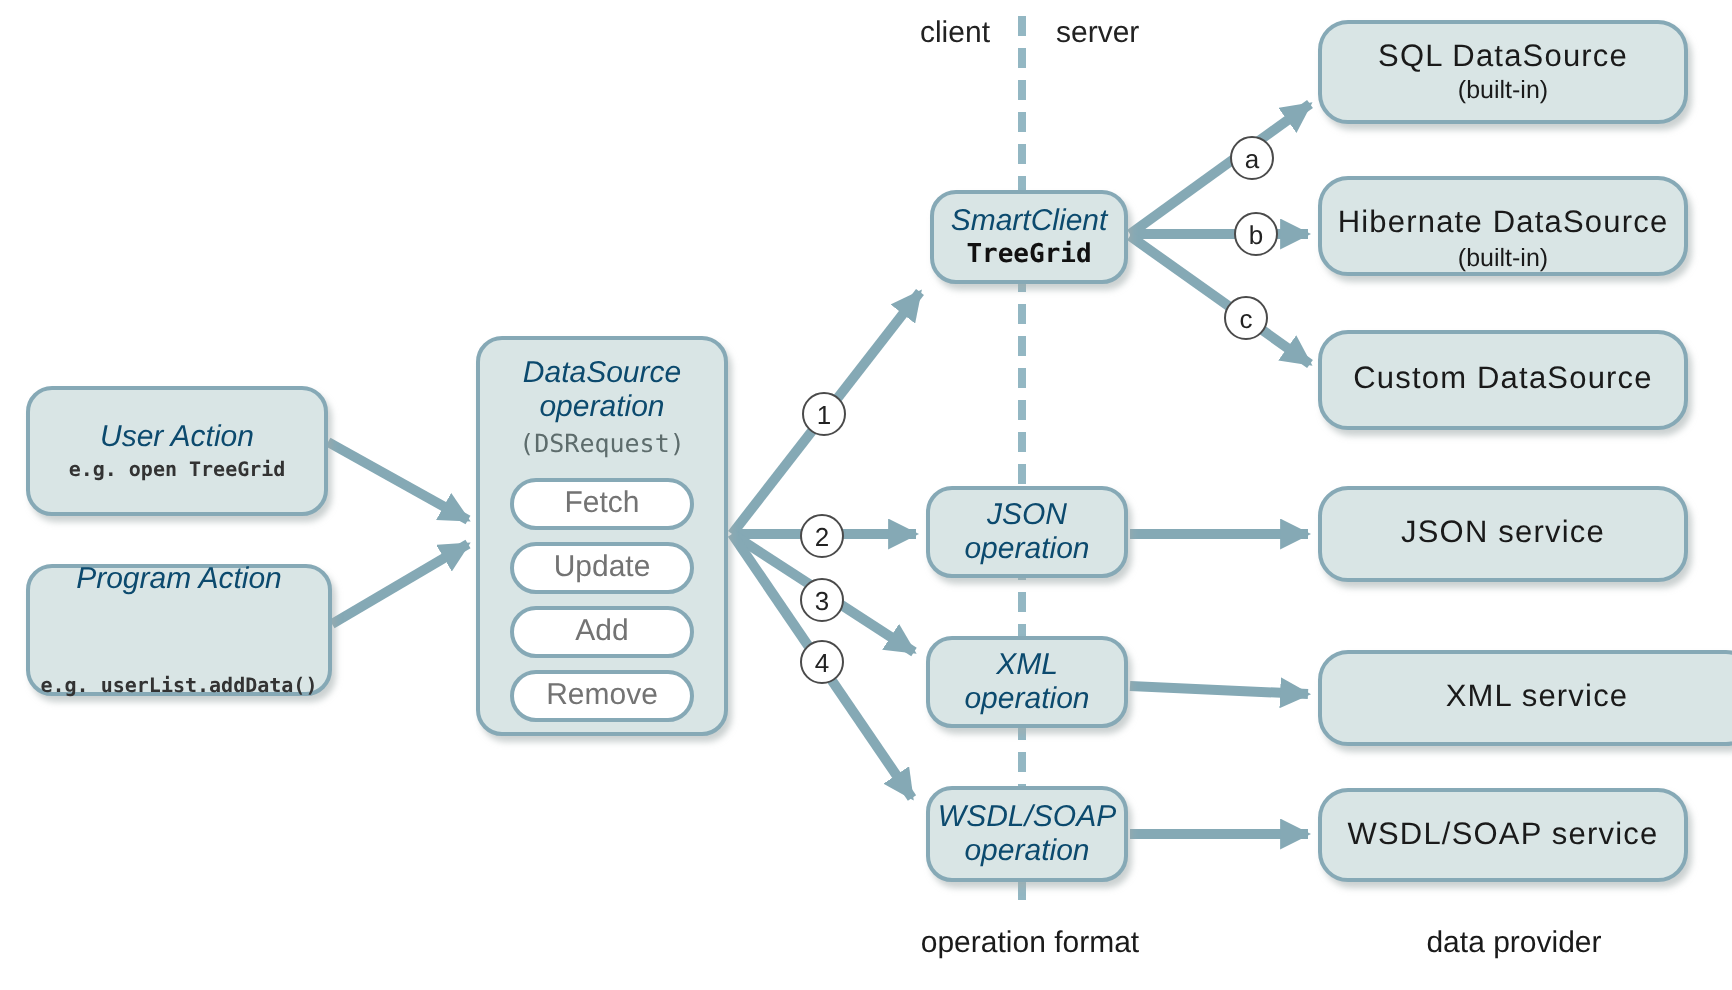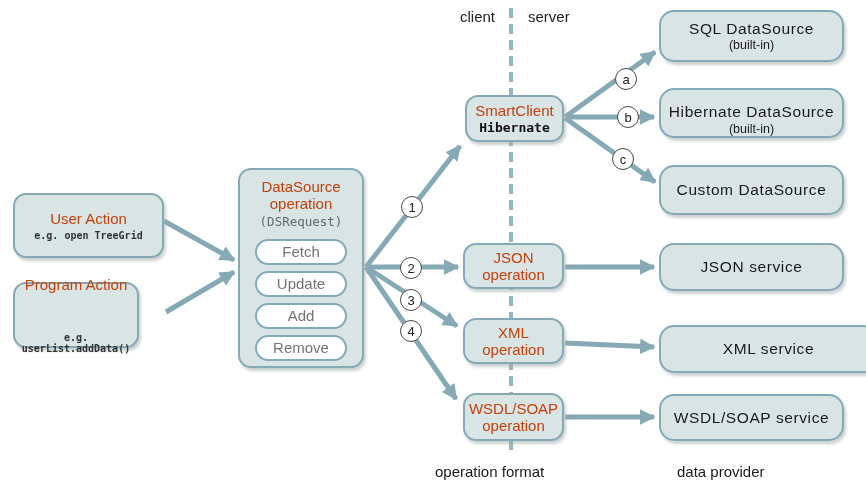--- a/index.html
+++ b/index.html
@@ -14,21 +14,21 @@
   .box{
     position:absolute;z-index:2;
     background:#d9e5e5;
     border:2px solid #86a9b6;
     border-radius:13px;
     box-shadow:2px 3px 3px rgba(160,172,172,0.55);
     display:flex;flex-direction:column;
     align-items:center;justify-content:center;
     text-align:center;box-sizing:border-box;
   }
-  .box .title{font-size:15px;color:#c2410c;line-height:1.15;}
+  .box .title{font-size:15px;color:#0c4a6e;line-height:1.15;font-style:italic;}
   .rtitle{font-size:15.5px;color:#1a1a1a;letter-spacing:0.6px;line-height:1.15;}
   .builtin{font-size:12.5px;color:#1a1a1a;margin-top:1px;}
   .mono-sub{
     font-family:"DejaVu Sans Mono","Liberation Mono",monospace;
     font-weight:bold;font-size:10px;color:#333;margin-top:3px;
   }
   .dsreq-gray{
     font-family:"DejaVu Sans Mono","Liberation Mono",monospace;
     font-size:12.5px;color:#5d6c6c;margin-top:1px;
   }
@@ -47,21 +47,21 @@
     width:22px;height:22px;border-radius:50%;
     background:#ffffff;border:1.5px solid #4a4a4a;
     display:flex;align-items:center;justify-content:center;
     font-size:13px;color:#222;box-sizing:border-box;
   }
   .zone-label{
     position:absolute;z-index:2;font-size:15px;color:#222;
   }
   .footer-label{
     position:absolute;z-index:2;font-size:15px;color:#1a1a1a;
-    width:160px;text-align:left;
+    width:160px;text-align:center;
   }
 </style>
 </head>
 <body>
 
 <div id="diagram">
 
   <svg id="wires" width="866" height="495" viewBox="0 0 866 495">
     <defs>
       <marker id="ah" viewBox="0 0 10 10" refX="9" refY="5" markerWidth="3.1" markerHeight="3.1" orient="auto">
@@ -89,37 +89,37 @@
   </svg>
 
   <div class="zone-label" style="left:430px;top:8px;width:65px;text-align:right;">client</div>
   <div class="zone-label" style="left:528px;top:8px;">server</div>
 
   <div class="box" style="left:13px;top:193px;width:151px;height:65px;">
     <div class="title">User Action</div>
     <div class="mono-sub">e.g. open TreeGrid</div>
   </div>
 
-  <div class="box" style="left:13px;top:282px;width:126px;height:66px;gap:36px;">
+  <div class="box" style="left:13px;top:282px;width:153px;height:66px;gap:36px;">
     <div class="title">Program Action</div>
     <div class="mono-sub">e.g. userList.addData()</div>
   </div>
 
   <div class="box" style="left:238px;top:168px;width:126px;height:200px;justify-content:flex-start;padding-top:8px;">
     <div class="title" style="width:96px;">DataSource operation</div>
     <div class="dsreq-gray">(DSRequest)</div>
     <div class="pill" style="margin-top:10px;">Fetch</div>
     <div class="pill">Update</div>
     <div class="pill">Add</div>
     <div class="pill">Remove</div>
   </div>
 
   <div class="box" style="left:465px;top:95px;width:99px;height:47px;">
     <div class="title">SmartClient</div>
-    <div class="dsreq-bold">Hibernate</div>
+    <div class="dsreq-bold">TreeGrid</div>
   </div>
 
   <div class="box" style="left:463px;top:243px;width:101px;height:46px;">
     <div class="title" style="width:70px;">JSON operation</div>
   </div>
 
   <div class="box" style="left:463px;top:318px;width:101px;height:46px;">
     <div class="title" style="width:70px;">XML operation</div>
   </div>
 

